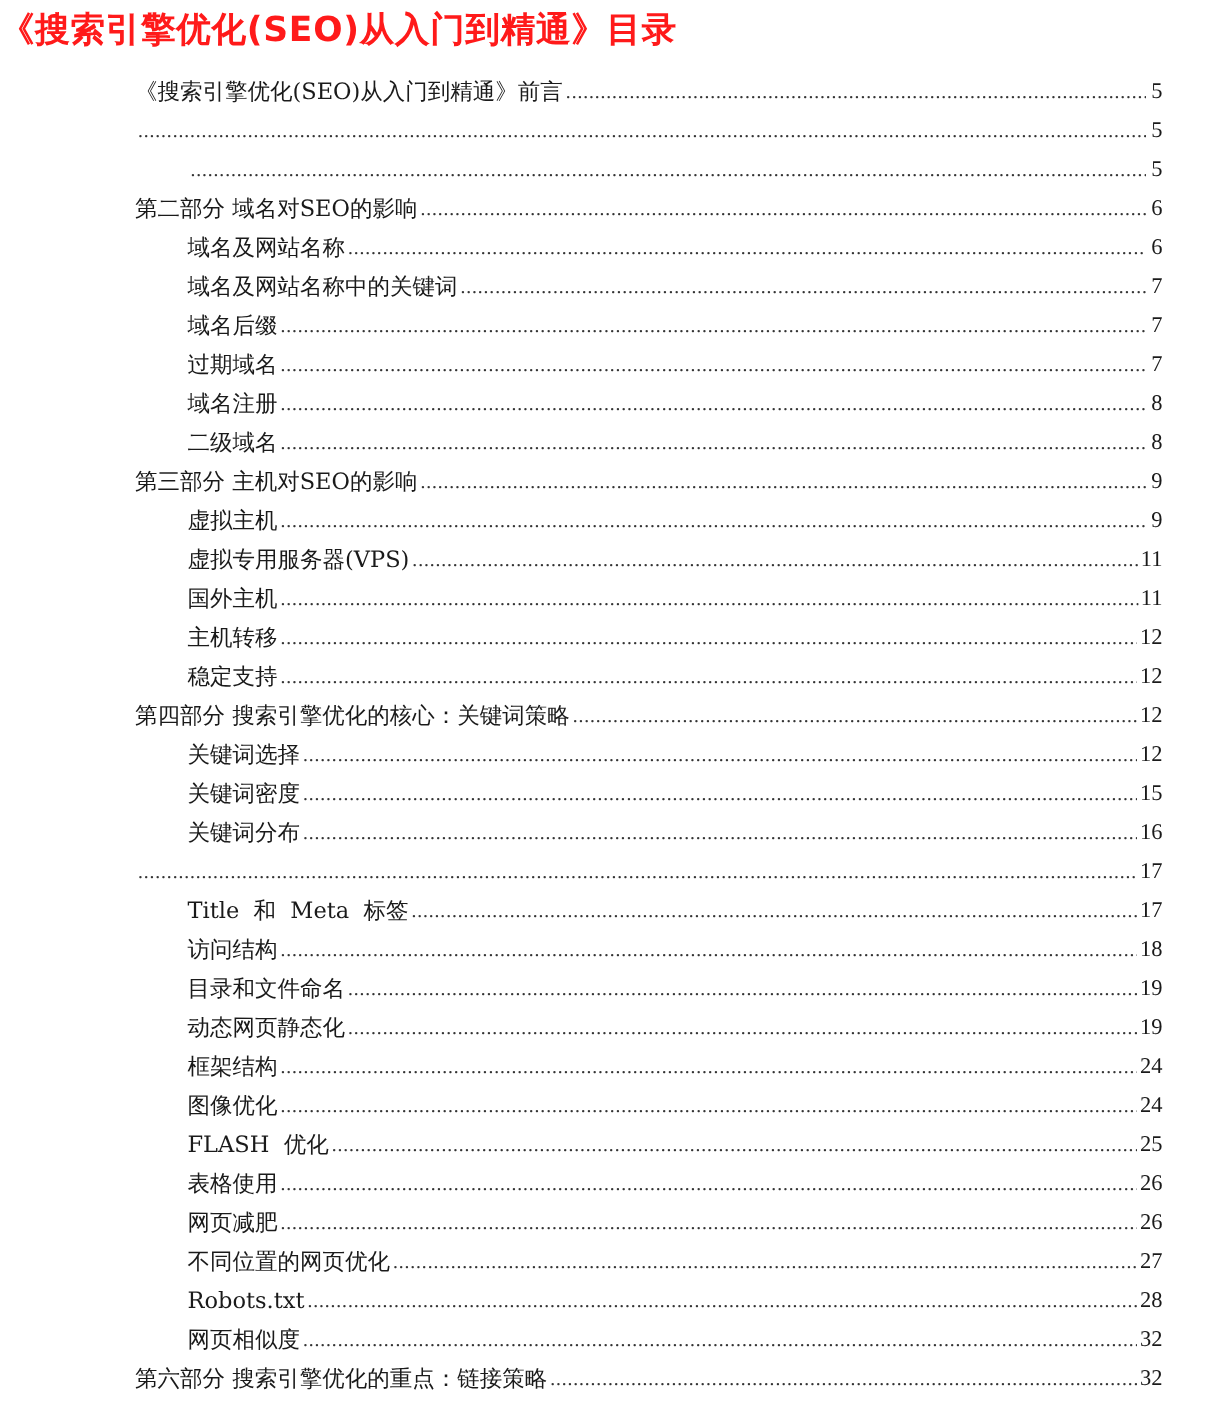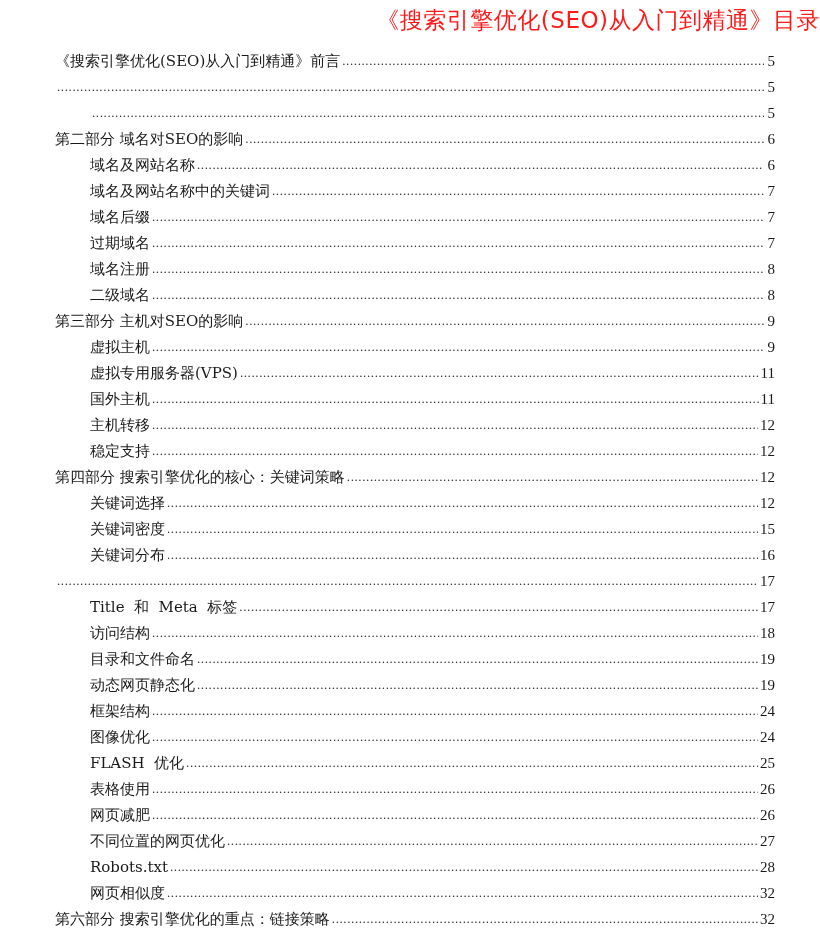--- a/index.html
+++ b/index.html
@@ -1,26 +1,26 @@
 <!DOCTYPE html>
 <html><head>
   <meta charset="utf-8">
   <style>
     html, body { margin: 0; padding: 0; background: #ffffff; }
     body { width: 820px; height: 949px; overflow: hidden; position: relative; font-family: "DejaVu Serif", "Liberation Serif", serif; color: #1a1a1a; }
     .title {
-      position: absolute; top: 4px; left: 0; width: 820px; text-align: right;
+      position: absolute; top: 4px; left: 0; width: 820px; text-align: left;
       font-family: "DejaVu Sans", "Liberation Sans", sans-serif;
-      font-weight: normal; font-size: 23px; color: #ff1a1a; letter-spacing: 0.5px;
+      font-weight: bold; font-size: 23px; color: #ff1a1a; letter-spacing: 0.5px;
       line-height: 32px;
     }
     .toc { position: absolute; top: 48px; left: 55px; width: 720px; }
     .row {
       display: flex; align-items: flex-start; height: 26px; line-height: 26px;
-      font-size: 15px; white-space: nowrap;
+      font-size: 15px; white-space: nowrap; margin-left: 35px;
     }
     .row.lvl2 { padding-left: 35px; }
     .row .label { flex: 0 0 auto; }
     .row .leader {
       flex: 1 1 auto; overflow: hidden; margin: 0 2px; color: #333;
       font-family: "Liberation Serif", serif; font-size: 13px; letter-spacing: 0.6px;
     }
     .row .leader::before {
       content: "................................................................................................................................................................................................................";
     }

